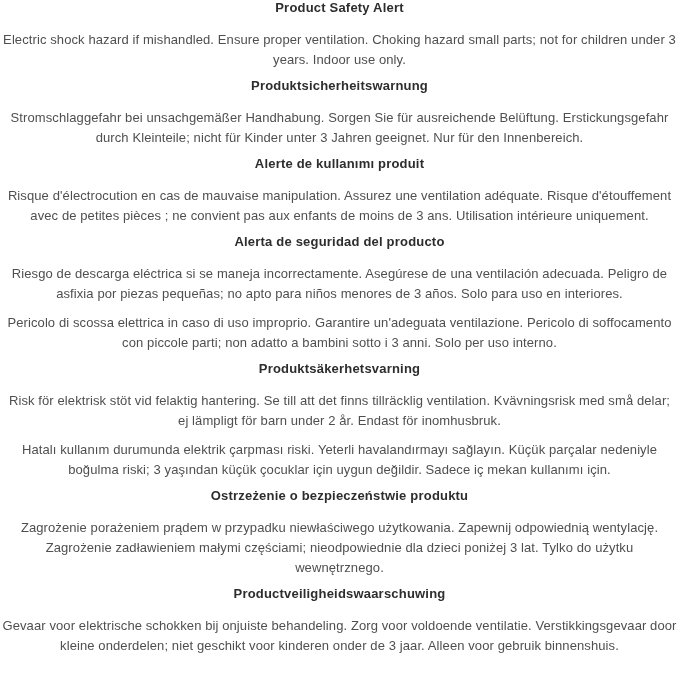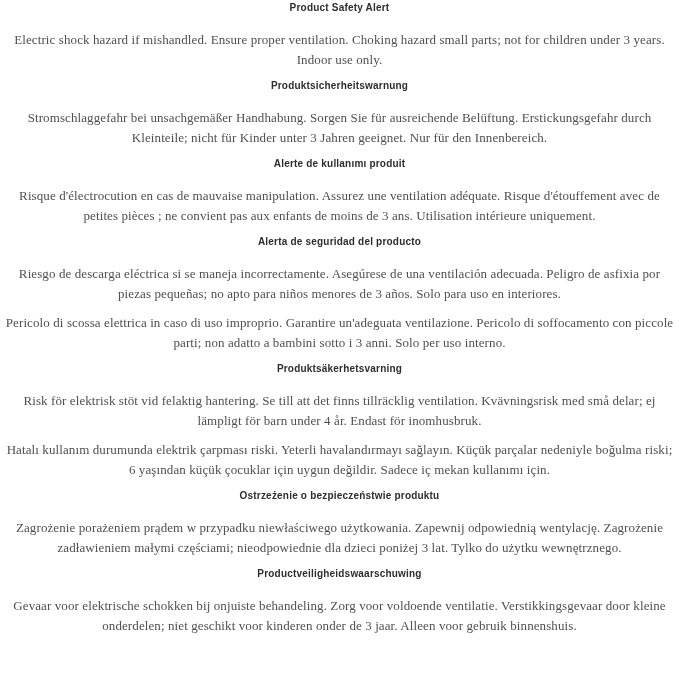--- a/index.html
+++ b/index.html
@@ -12,37 +12,36 @@
     height: 688px;
     overflow: hidden;
     font-family: "Liberation Sans", sans-serif;
   }
   .doc {
     box-sizing: border-box;
     width: 679px;
     padding: 1px 2px 0 2px;
   }
   .section-heading {
-    font-size: 10px;
+    font-size: 13px;
     line-height: 14px;
     font-weight: 700;
     color: #2d2d2d;
     text-align: center;
     letter-spacing: 0.2px;
     margin: 0 0 15px 0;
   }
   .section-body {
     font-size: 13px;
     line-height: 20px;
     font-weight: 400;
     color: #4f4f4f;
     text-align: center;
     letter-spacing: 0.1px;
     margin: 0 0 9px 0;
-    font-family: Liberation Serif, serif;
   }
 </style>
 </head>
 <body>
 
 <div class="doc">
 
   <div class="section">
     <h2 class="section-heading">Product Safety Alert</h2>
     <p class="section-body">Electric shock hazard if mishandled. Ensure proper ventilation. Choking hazard small parts; not for children under 3 years. Indoor use only.</p>
@@ -62,25 +61,25 @@
     <h2 class="section-heading">Alerta de seguridad del producto</h2>
     <p class="section-body">Riesgo de descarga eléctrica si se maneja incorrectamente. Asegúrese de una ventilación adecuada. Peligro de asfixia por piezas pequeñas; no apto para niños menores de 3 años. Solo para uso en interiores.</p>
   </div>
 
   <div class="section">
     <p class="section-body">Pericolo di scossa elettrica in caso di uso improprio. Garantire un'adeguata ventilazione. Pericolo di soffocamento con piccole parti; non adatto a bambini sotto i 3 anni. Solo per uso interno.</p>
   </div>
 
   <div class="section">
     <h2 class="section-heading">Produktsäkerhetsvarning</h2>
-    <p class="section-body">Risk för elektrisk stöt vid felaktig hantering. Se till att det finns tillräcklig ventilation. Kvävningsrisk med små delar; ej lämpligt för barn under 4 år. Endast för inomhusbruk.</p>
+    <p class="section-body">Risk för elektrisk stöt vid felaktig hantering. Se till att det finns tillräcklig ventilation. Kvävningsrisk med små delar; ej lämpligt för barn under 2 år. Endast för inomhusbruk.</p>
   </div>
 
   <div class="section">
-    <p class="section-body">Hatalı kullanım durumunda elektrik çarpması riski. Yeterli havalandırmayı sağlayın. Küçük parçalar nedeniyle boğulma riski; 6 yaşından küçük çocuklar için uygun değildir. Sadece iç mekan kullanımı için.</p>
+    <p class="section-body">Hatalı kullanım durumunda elektrik çarpması riski. Yeterli havalandırmayı sağlayın. Küçük parçalar nedeniyle boğulma riski; 3 yaşından küçük çocuklar için uygun değildir. Sadece iç mekan kullanımı için.</p>
   </div>
 
   <div class="section">
     <h2 class="section-heading">Ostrzeżenie o bezpieczeństwie produktu</h2>
     <p class="section-body">Zagrożenie porażeniem prądem w przypadku niewłaściwego użytkowania. Zapewnij odpowiednią wentylację. Zagrożenie zadławieniem małymi częściami; nieodpowiednie dla dzieci poniżej 3 lat. Tylko do użytku wewnętrznego.</p>
   </div>
 
   <div class="section">
     <h2 class="section-heading">Productveiligheidswaarschuwing</h2>
     <p class="section-body">Gevaar voor elektrische schokken bij onjuiste behandeling. Zorg voor voldoende ventilatie. Verstikkingsgevaar door kleine onderdelen; niet geschikt voor kinderen onder de 3 jaar. Alleen voor gebruik binnenshuis.</p>

